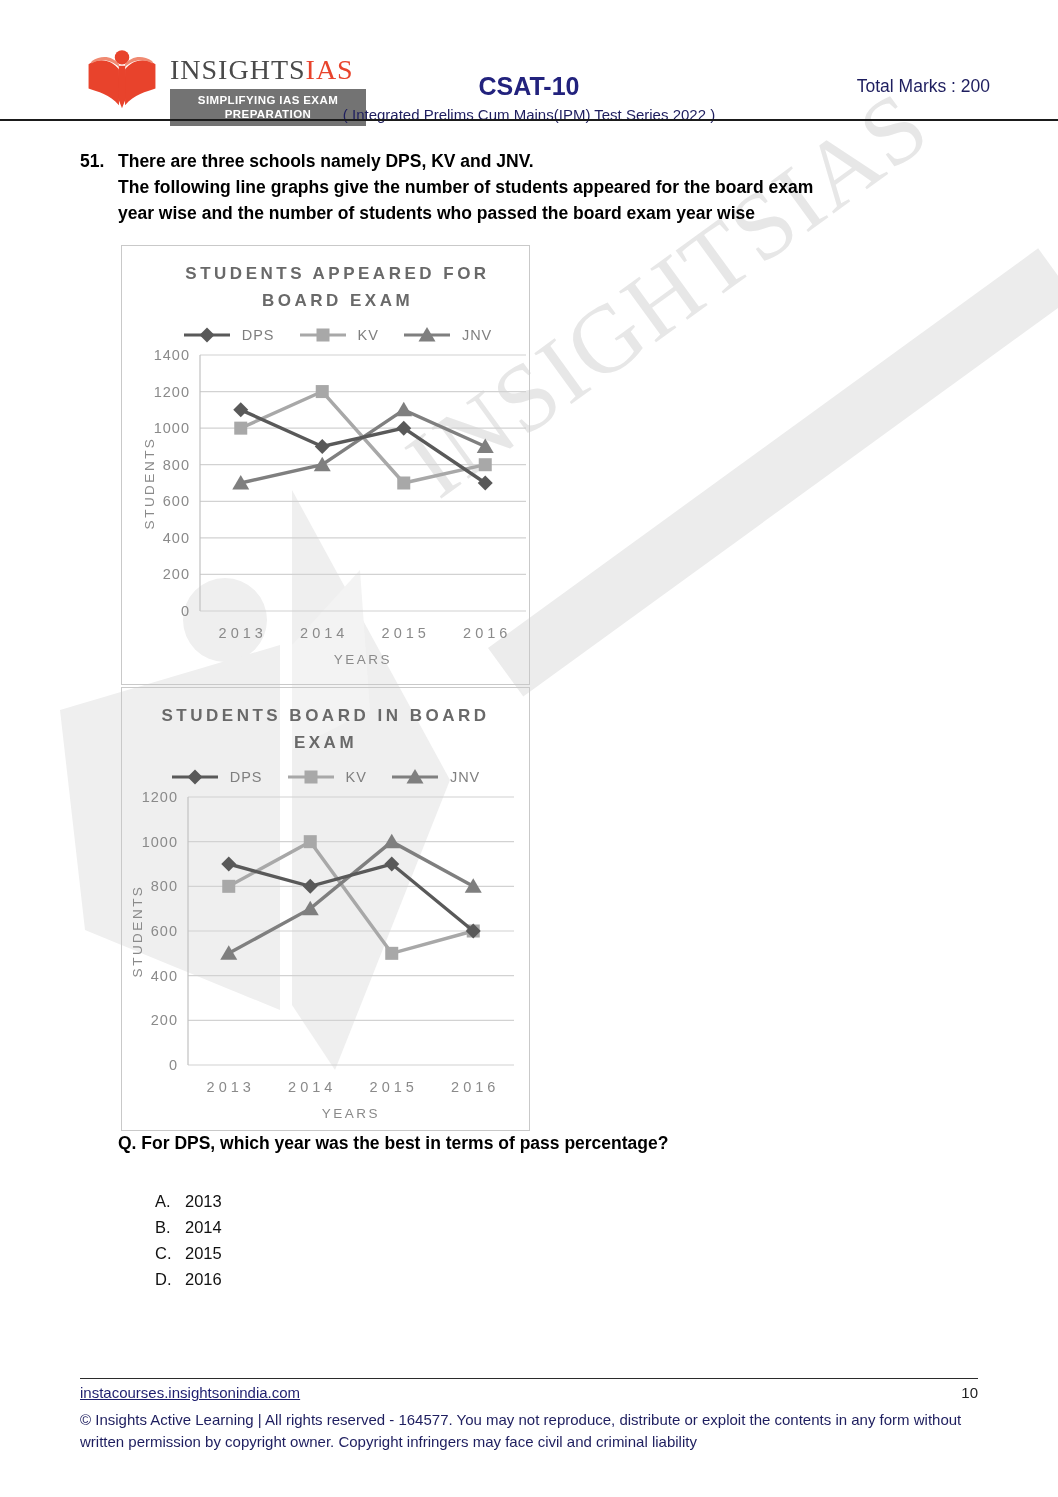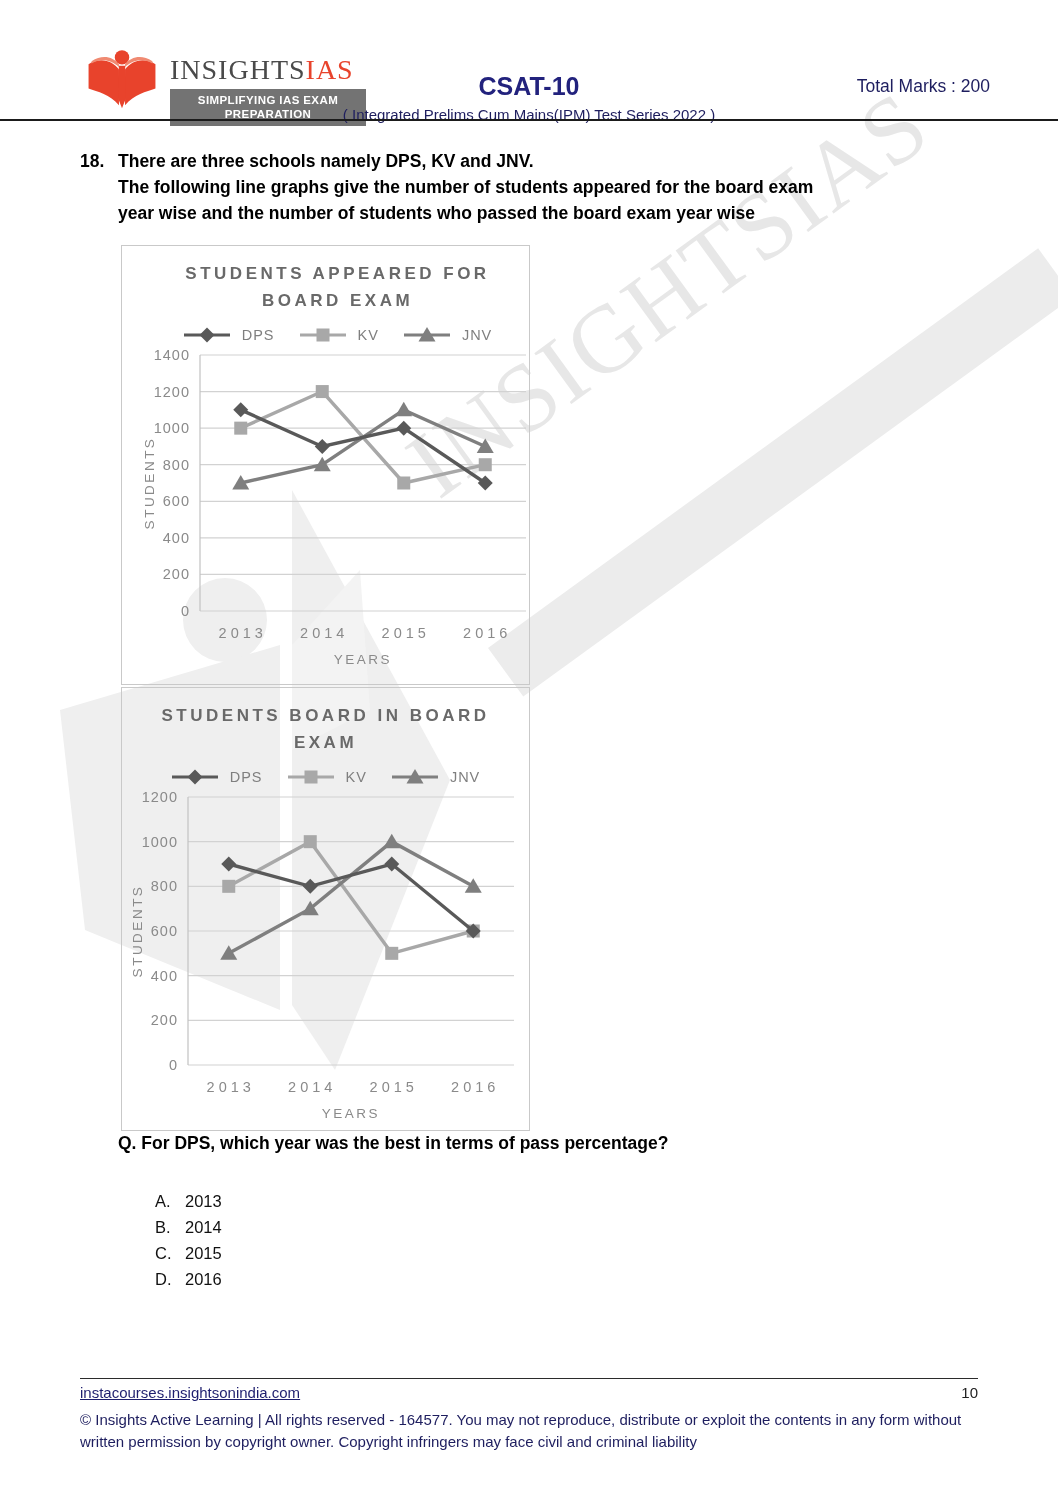--- a/index.html
+++ b/index.html
@@ -97,21 +97,21 @@
     </div>
 
     <div class="hdr-center">
       <div class="hdr-title">CSAT-10</div>
       <div class="hdr-sub">( Integrated Prelims Cum Mains(IPM) Test Series 2022 )</div>
     </div>
     <div class="hdr-marks">Total Marks : 200</div>
     <div class="hdr-rule"></div>
 
     <div class="q-block">
-      <div class="q-line"><span class="q-num">18.</span><span>There are three schools namely DPS, KV and JNV.</span></div>
+      <div class="q-line"><span class="q-num">51.</span><span>There are three schools namely DPS, KV and JNV.</span></div>
       <div class="q-line q-indent">The following line graphs give the number of students appeared for the board exam</div>
       <div class="q-line q-indent">year wise and the number of students who passed the board exam year wise</div>
     </div>
 
     <div class="chart-card" id="chart0">
       <div class="chart-title">STUDENTS APPEARED FOR BOARD EXAM</div>
       <div class="legend">
           <span class="legend-item">
             <svg width="48" height="16" viewBox="0 0 48 16">
               <line x1="1" y1="8" x2="47" y2="8" stroke="#595959" stroke-width="3"></line>

